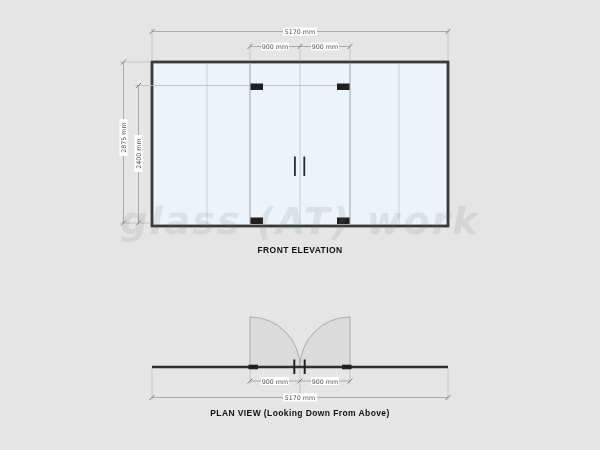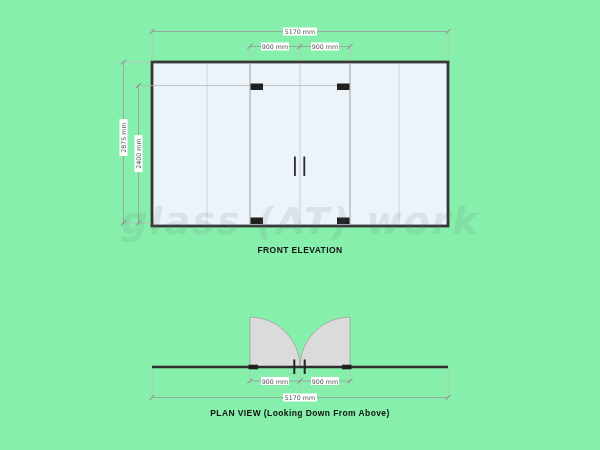--- a/index.html
+++ b/index.html
@@ -1,17 +1,17 @@
 <!DOCTYPE html>
 <html><head>
 <meta charset="utf-8">
 <style>
   html,body{margin:0;padding:0;background:#ffffff;}
   .page{
-    position:relative;width:600px;height:450px;background:#86efac;overflow:hidden;
+    position:relative;width:600px;height:450px;background:#e5e5e5;overflow:hidden;
     font-family:"Liberation Sans", sans-serif;
   }
   svg{position:absolute;left:0;top:0;}
   .dim-text{
     font-family:"DejaVu Sans", sans-serif;
     font-size:6.3px;fill:#4d4d4d;
   }
   .view-label{
     position:absolute;text-align:center;color:#111;
     font-family:"Liberation Sans", sans-serif;

